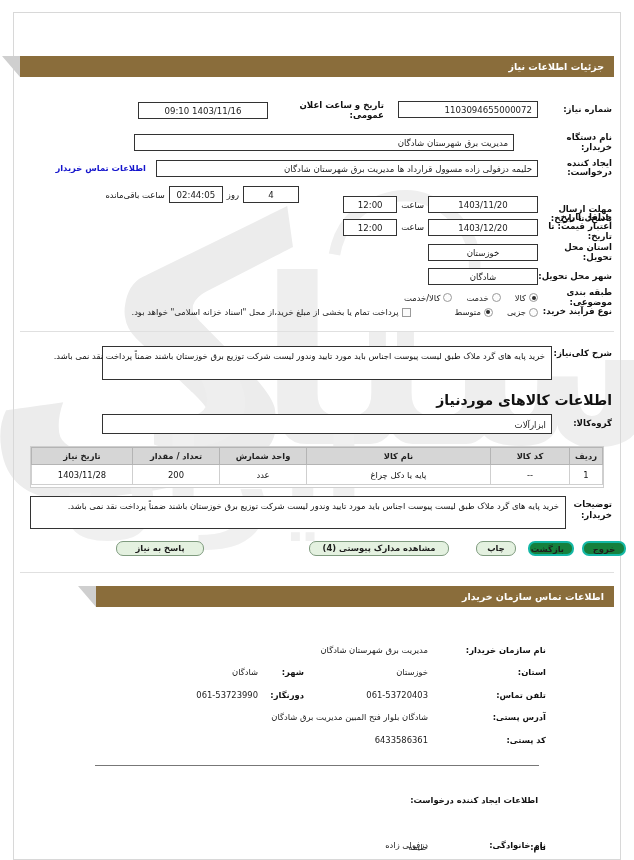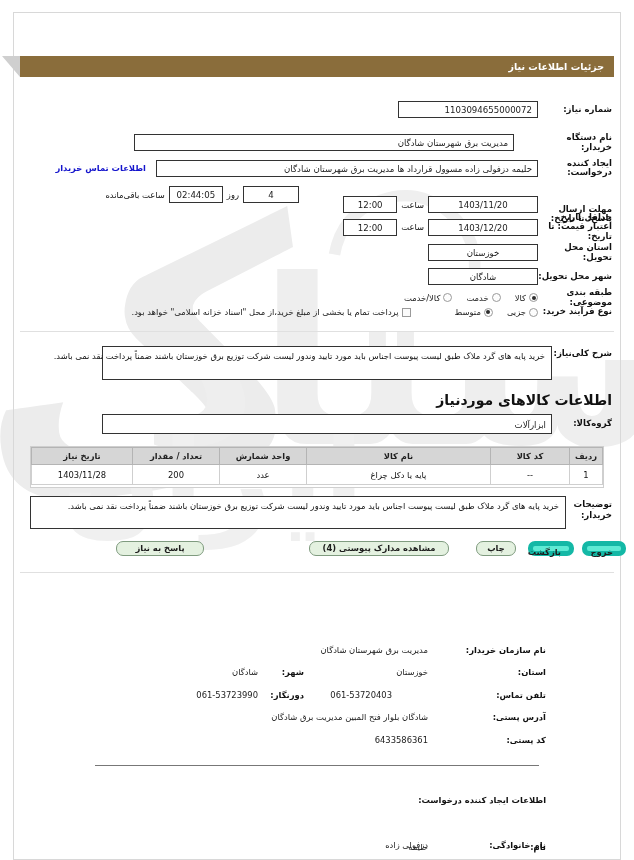--- a/index.html
+++ b/index.html
@@ -218,22 +218,22 @@
     height: 15px;
     line-height: 13px;
     padding: 0 8px;
     box-sizing: border-box;
     text-align: center;
     cursor: pointer;
     white-space: nowrap;
     border-radius: 7px;
   }
   .btn.red {
-    border: 5px solid #14b8a6;
-    background: #5eead4;
+    border: 2px solid #14b8a6;
+    background: #15803d;
   }
 
   
   .ci-row {
     position: absolute;
     display: flex;
     flex-direction: row;
     align-items: baseline;
     font-size: 8.4px;
     white-space: nowrap;
@@ -272,20 +272,24 @@
   <div class="outer-frame"></div>
 
   <div class="section-bar" style="top:56px; right:20px; left:20px;">
     <span class="fold"></span>
     <span>جزئیات اطلاعات نیاز</span>
   </div>
 
   <div class="row" style="top:101px; right:22px;">
     <div class="lbl" style="width:74px;">شماره نیاز:</div>
     <div class="fld ta-right" style="width:140px;">1103094655000072</div>
+  </div>
+  <div class="row" style="top:101px; right:250px;">
+    <div class="lbl" style="width:116px; text-align:right;">تاریخ و ساعت اعلان عمومی:</div>
+    <div class="fld" style="width:130px;">1403/11/16 09:10</div>
   </div>
 
   <div class="row" style="top:133px; right:22px;gap:24px;">
     <div class="lbl" style="width:74px;">نام دستگاه خریدار:</div>
     <div class="fld ta-right" style="width:380px;">مدیریت برق  شهرستان شادگان</div>
   </div>
 
   <div class="row" style="top:159px; right:22px;">
     <div class="lbl" style="width:74px; line-height:1.1;">ایجاد کننده درخواست:</div>
     <div class="fld ta-right" style="width:382px;">حلیمه  دزفولی زاده مسوول قرارداد ها مدیریت برق  شهرستان شادگان</div>
@@ -409,57 +413,61 @@
   </div>
   <div class="btnbar" style="top:541px; right:60px;">
     <div class="btn red" style="width:46px;">بازگشت</div>
   </div>
   <div class="btnbar" style="top:541px; right:8px;">
     <div class="btn red" style="width:44px;">خروج</div>
   </div>
 
   <div class="thin-divider" style="top:572px; right:20px; left:20px;"></div>
 
+  <div class="section-bar" style="top:586px; right:20px; left:96px;">
+    <span class="fold"></span>
+    <span>اطلاعات تماس سازمان خریدار</span>
+  </div>
 
   <div class="ci-row" style="top:645px; right:88px;">
     <div class="ci-lbl" style="width:118px;">نام سازمان خریدار:</div>
     <div class="ci-val">مدیریت برق شهرستان شادگان</div>
   </div>
 
   <div class="ci-row" style="top:667px; right:88px;">
     <div class="ci-lbl" style="width:118px;">استان:</div>
     <div class="ci-val" style="width:110px;">خوزستان</div>
   </div>
   <div class="ci-row" style="top:667px; right:330px;">
     <div class="ci-lbl" style="width:46px;text-align:right;">شهر:</div>
     <div class="ci-val">شادگان</div>
   </div>
 
   <div class="ci-row" style="top:690px; right:88px;">
-    <div class="ci-lbl" style="width:118px;padding-left:36px;">تلفن تماس:</div>
+    <div class="ci-lbl" style="width:118px;">تلفن تماس:</div>
     <div class="ci-val" style="width:110px;">061-53720403</div>
   </div>
   <div class="ci-row" style="top:690px; right:330px;">
     <div class="ci-lbl" style="width:46px;">دورنگار:</div>
     <div class="ci-val">061-53723990</div>
   </div>
 
   <div class="ci-row" style="top:712px; right:88px;">
     <div class="ci-lbl" style="width:118px;">آدرس پستی:</div>
     <div class="ci-val">شادگان بلوار فتح المبین مدیریت برق شادگان</div>
   </div>
 
   <div class="ci-row" style="top:735px; right:88px;">
     <div class="ci-lbl" style="width:118px;">کد پستی:</div>
     <div class="ci-val">6433586361</div>
   </div>
 
   <div class="divider" style="top:765px; right:95px; left:95px;"></div>
 
-  <div class="ci-row" style="top:795px; right:88px;">
+  <div class="ci-row" style="top:795px; right:96px;">
     <div class="ci-lbl">اطلاعات ایجاد کننده درخواست:</div>
   </div>
 
   <div class="ci-row" style="top:820px; right:88px;">
     <div class="ci-lbl" style="width:118px;margin-top:22px;">نام:</div>
     <div class="ci-val">حلیمه</div>
   </div>
 
   <div class="ci-row" style="top:840px; right:88px;">
     <div class="ci-lbl" style="width:118px;">نام خانوادگی:</div>

